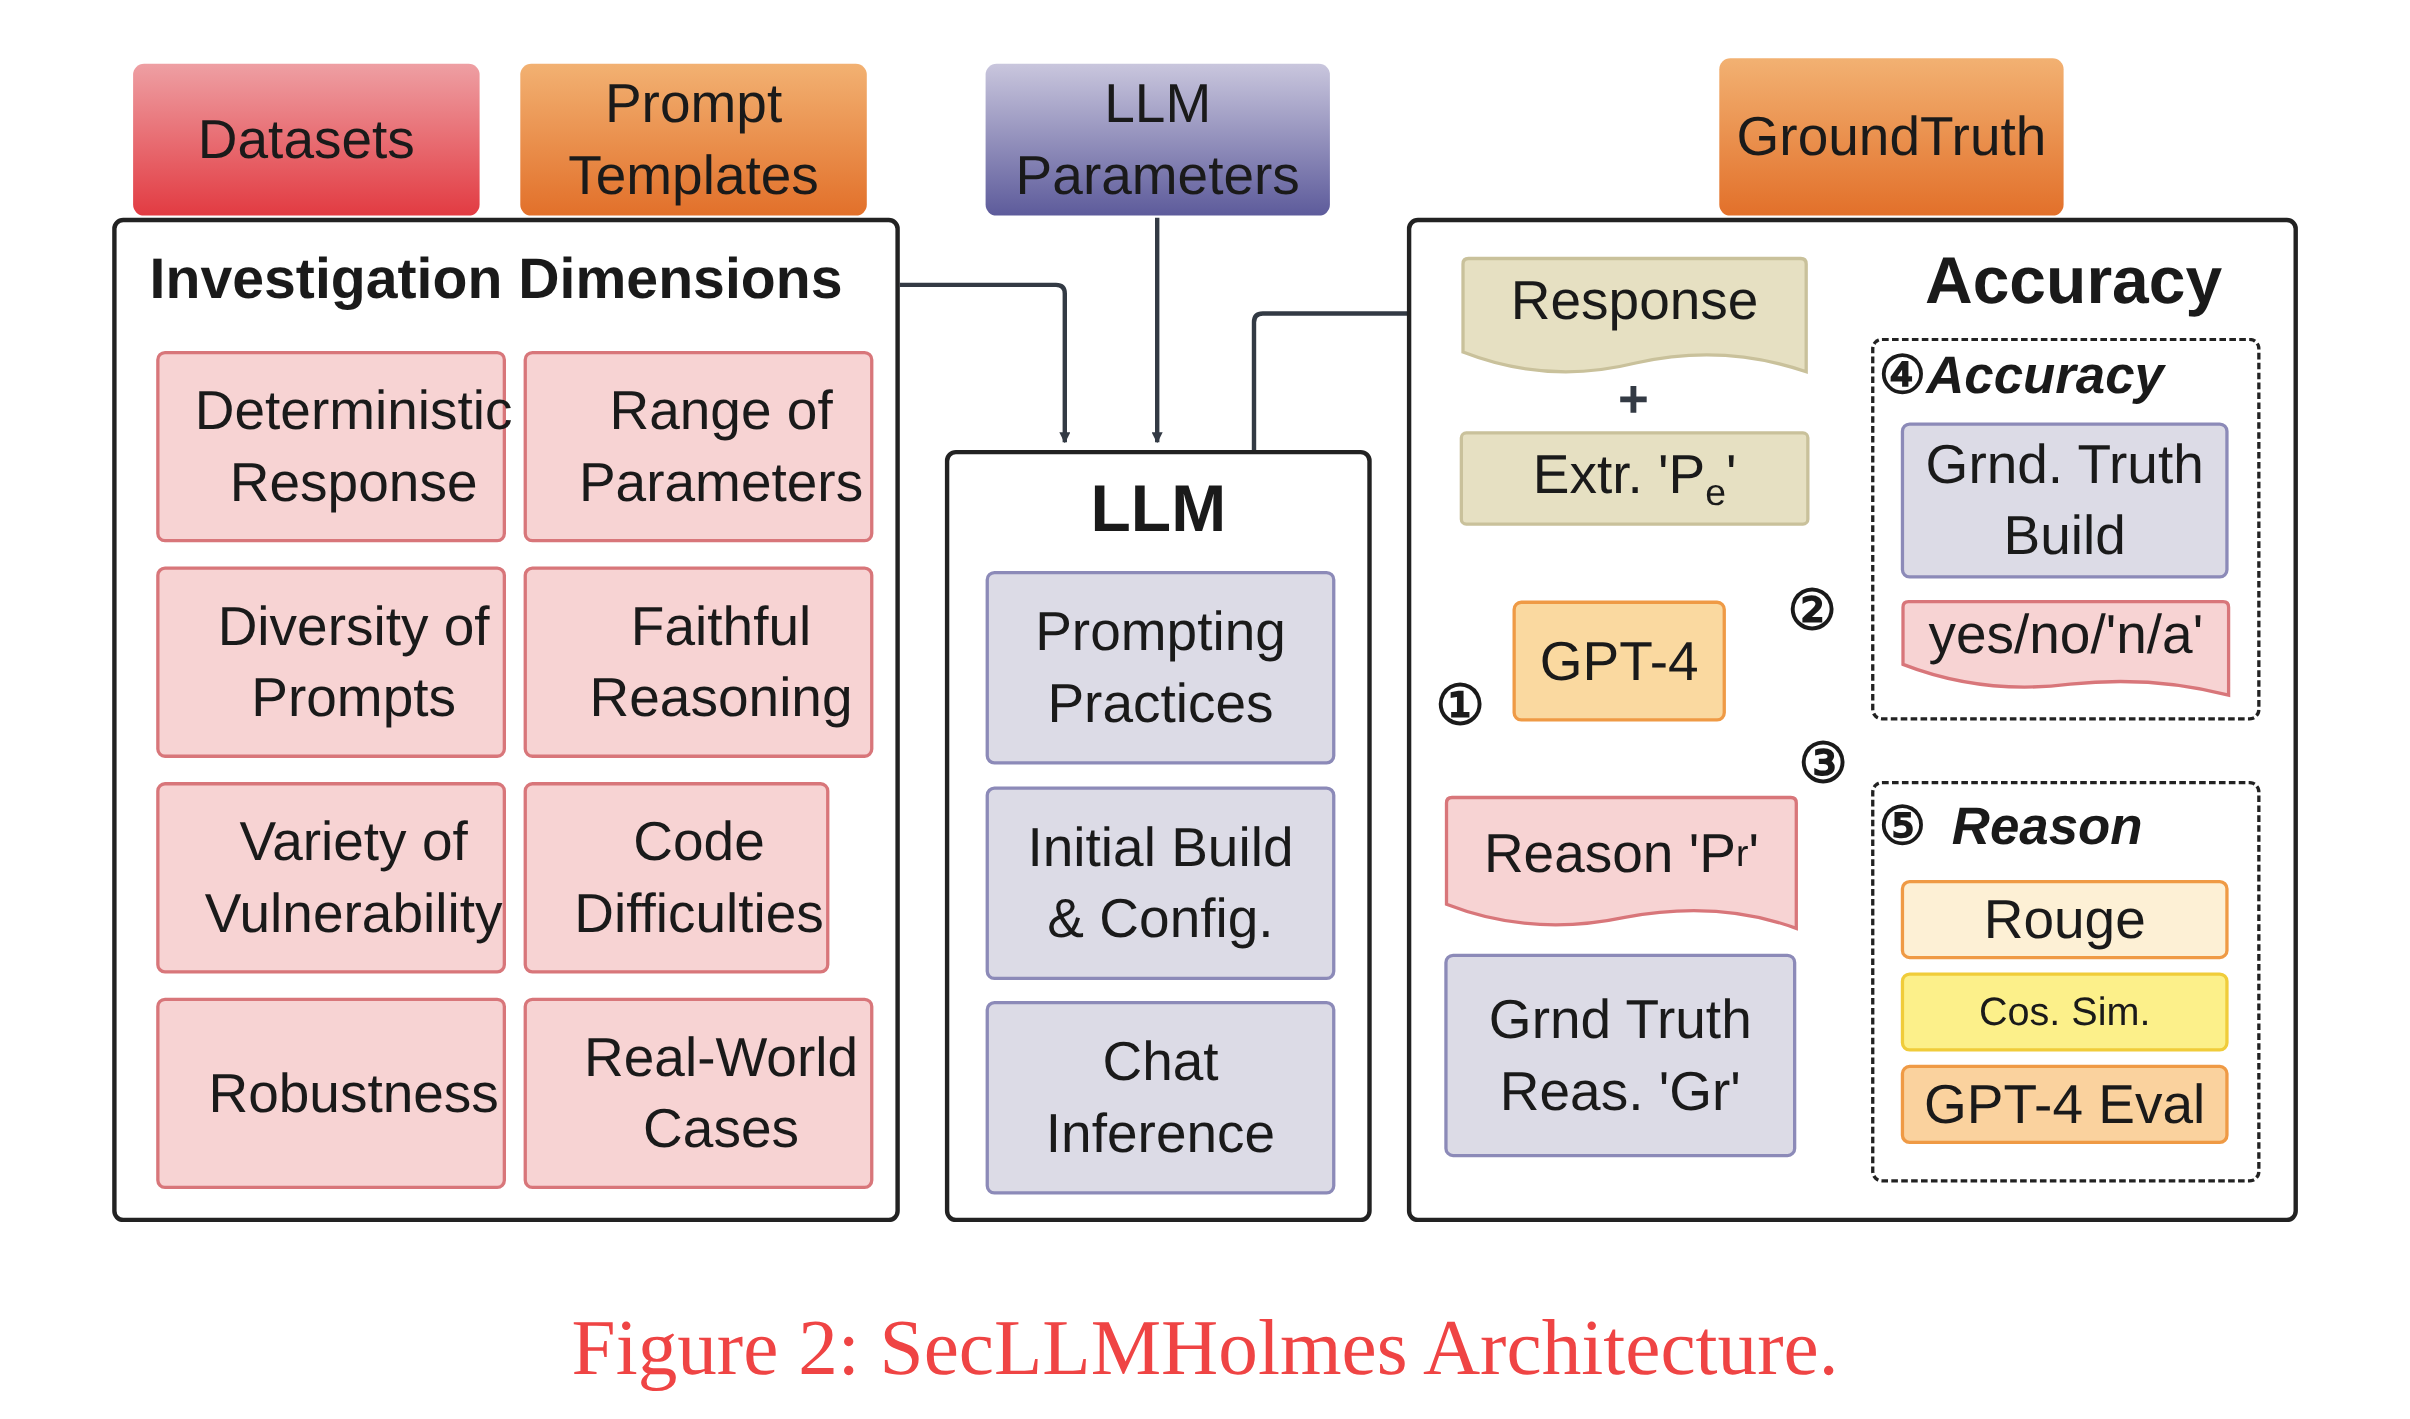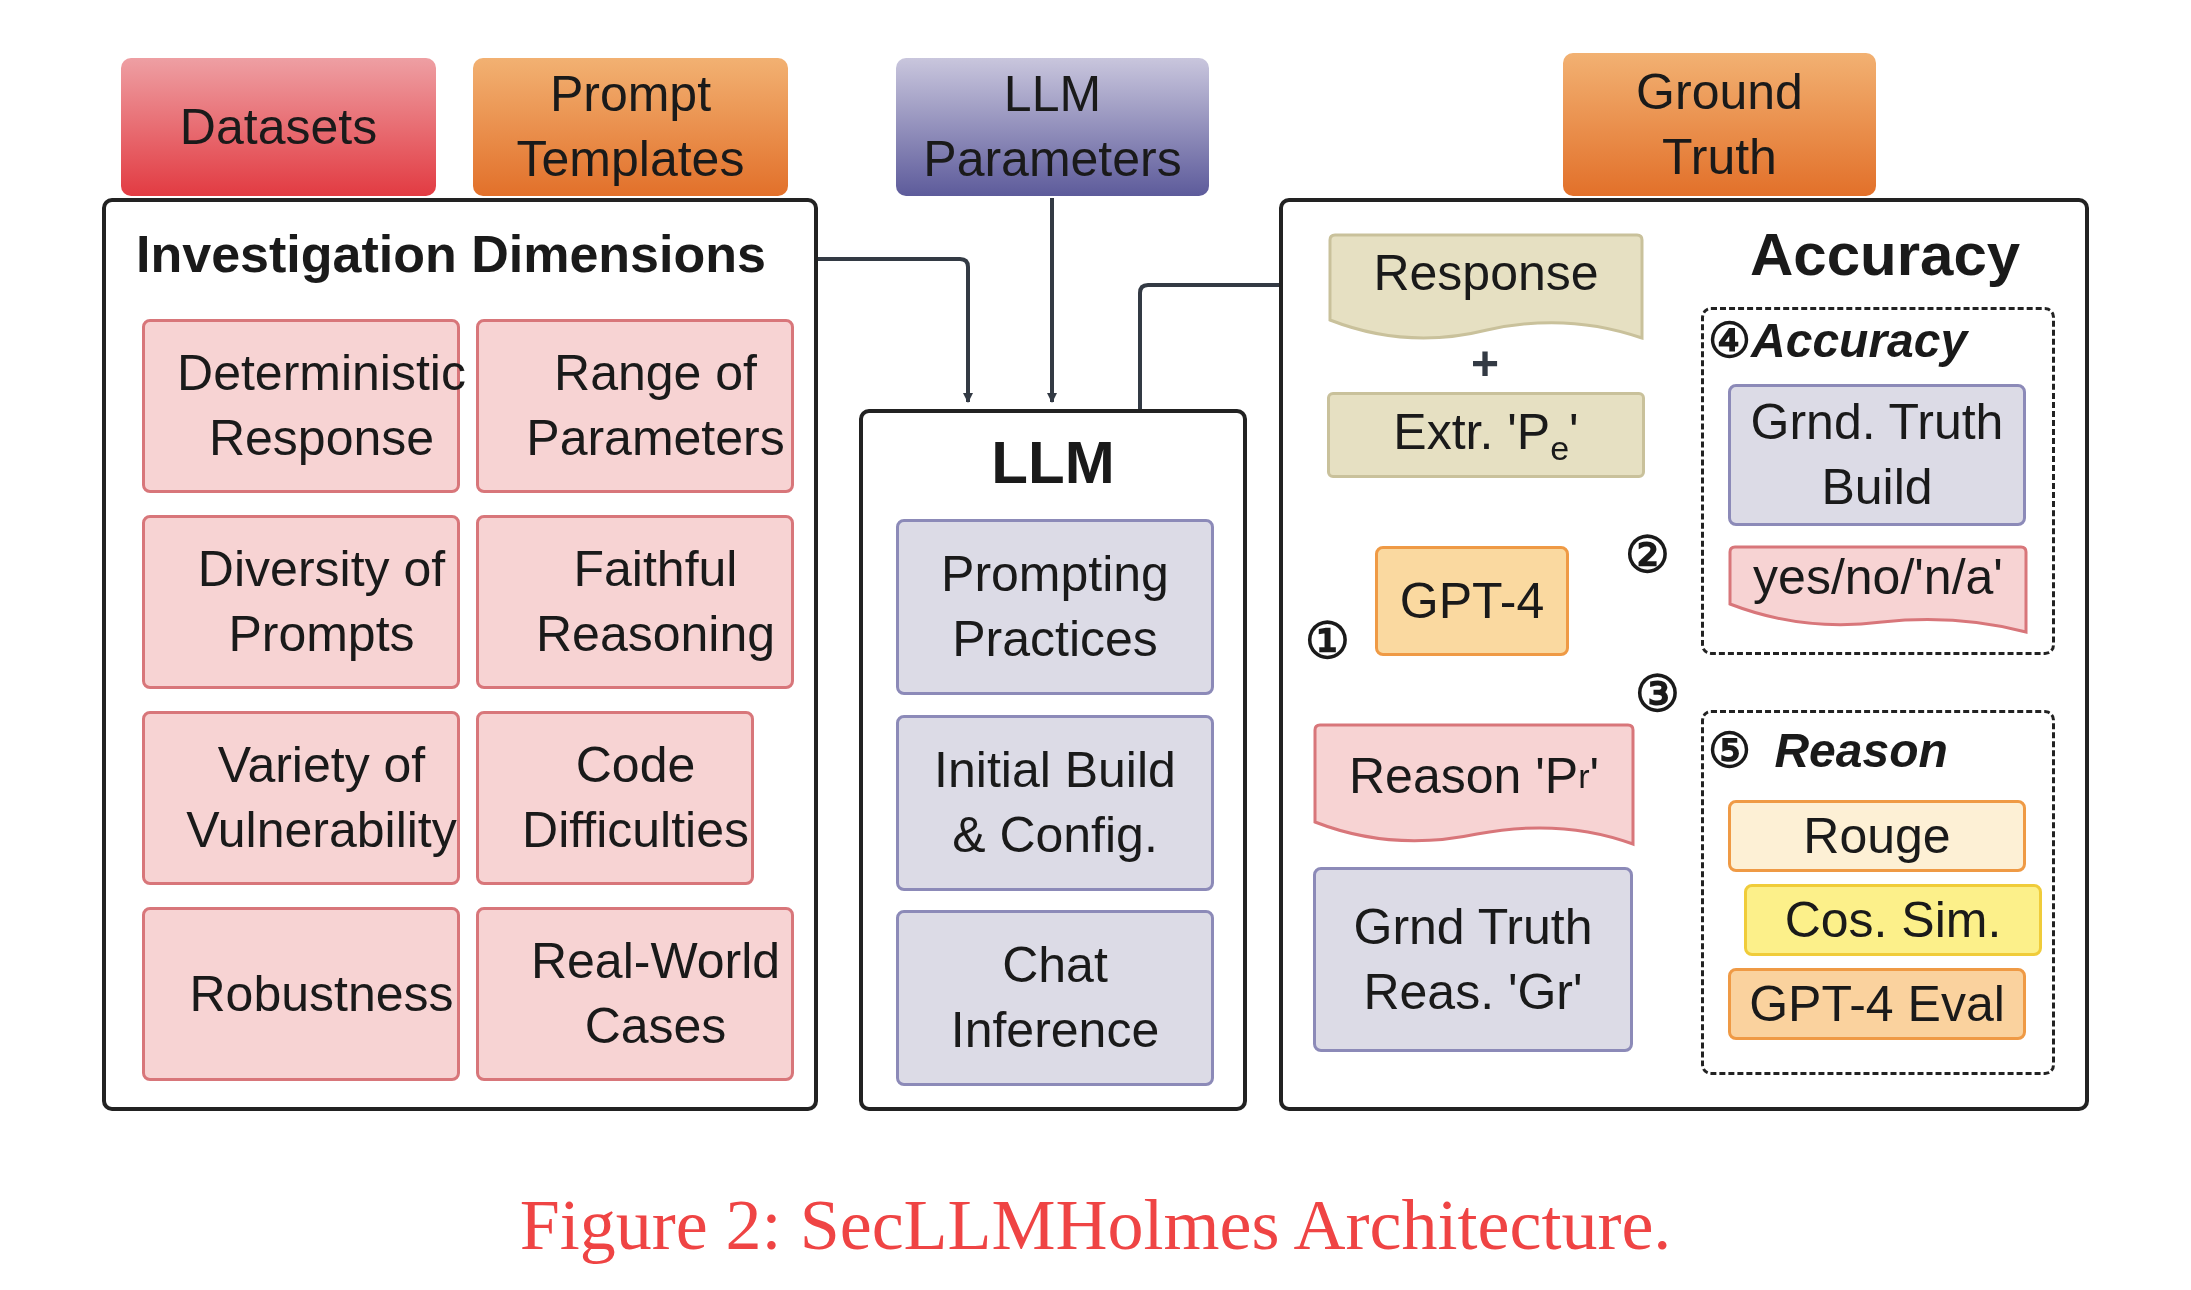--- a/index.html
+++ b/index.html
@@ -48,21 +48,21 @@
   <span>Datasets</span>
 </div>
 <div class="abs hdr hdr-orange center" style="left:473px;top:58px;width:315px;height:138px;flex-direction:column;">
   <span>Prompt</span>
   <span>Templates</span>
 </div>
 <div class="abs hdr hdr-purple center" style="left:896px;top:58px;width:313px;height:138px;flex-direction:column;">
   <span>LLM</span>
   <span>Parameters</span>
 </div>
-<div class="abs hdr hdr-orange center" style="left:1563px;top:53px;width:313px;height:143px;flex-direction:column;">
+<div class="abs hdr hdr-orange center" style="left:1563px;top:53px;width:313px;height:143px;flex-direction:row;">
   <span>Ground</span>
   <span>Truth</span>
 </div>
 
 <div class="abs panel" style="left:102px;top:198px;width:716px;height:913px;">
   <div class="abs title" style="left:30px;top:22px;font-size:52px;">Investigation Dimensions</div>
   <div id="dim-grid">
       <div class="abs dim center" style="left: 36px; top: 117px; width: 318px; height: 174px; flex-direction: column;">
         <span>Deterministic</span>
         <span>Response</span>
@@ -165,20 +165,20 @@
 <div class="abs center" style="left:1727px;top:546px;width:302px;height:62px;font-size:50px;">yes/no/'n/a'</div>
 
 <div class="abs dash" style="left:1701px;top:710px;width:354px;height:365px;"></div>
 <div class="abs" style="left:1708px;top:722px;font-size:48px;font-weight:bold;">
   <span>⑤</span>
   <span style="font-style:italic;margin-left:10px;">Reason</span>
 </div>
 <div class="abs center" style="left:1728px;top:800px;width:298px;height:72px;background:#fdf0d5;border:3px solid #ef9a45;border-radius:8px;font-size:50px;">
   <span>Rouge</span>
 </div>
-<div class="abs center" style="left:1728px;top:884px;width:298px;height:72px;background:#fcf08a;border:3px solid #f0cc3a;border-radius:8px;font-size:50px;margin-left:16px;">
+<div class="abs center" style="left:1728px;top:884px;width:298px;height:72px;background:#fcf08a;border:3px solid #f0cc3a;border-radius:8px;font-size:36px;">
   <span>Cos. Sim.</span>
 </div>
 <div class="abs center" style="left:1728px;top:968px;width:298px;height:72px;background:#fad29e;border:3px solid #ef9a45;border-radius:8px;font-size:50px;">
   <span>GPT-4 Eval</span>
 </div>
 
 <div class="abs caption center" style="left:0;top:1180px;width:2191px;height:90px;">Figure 2: SecLLMHolmes Architecture.</div>
 
 </body></html>

